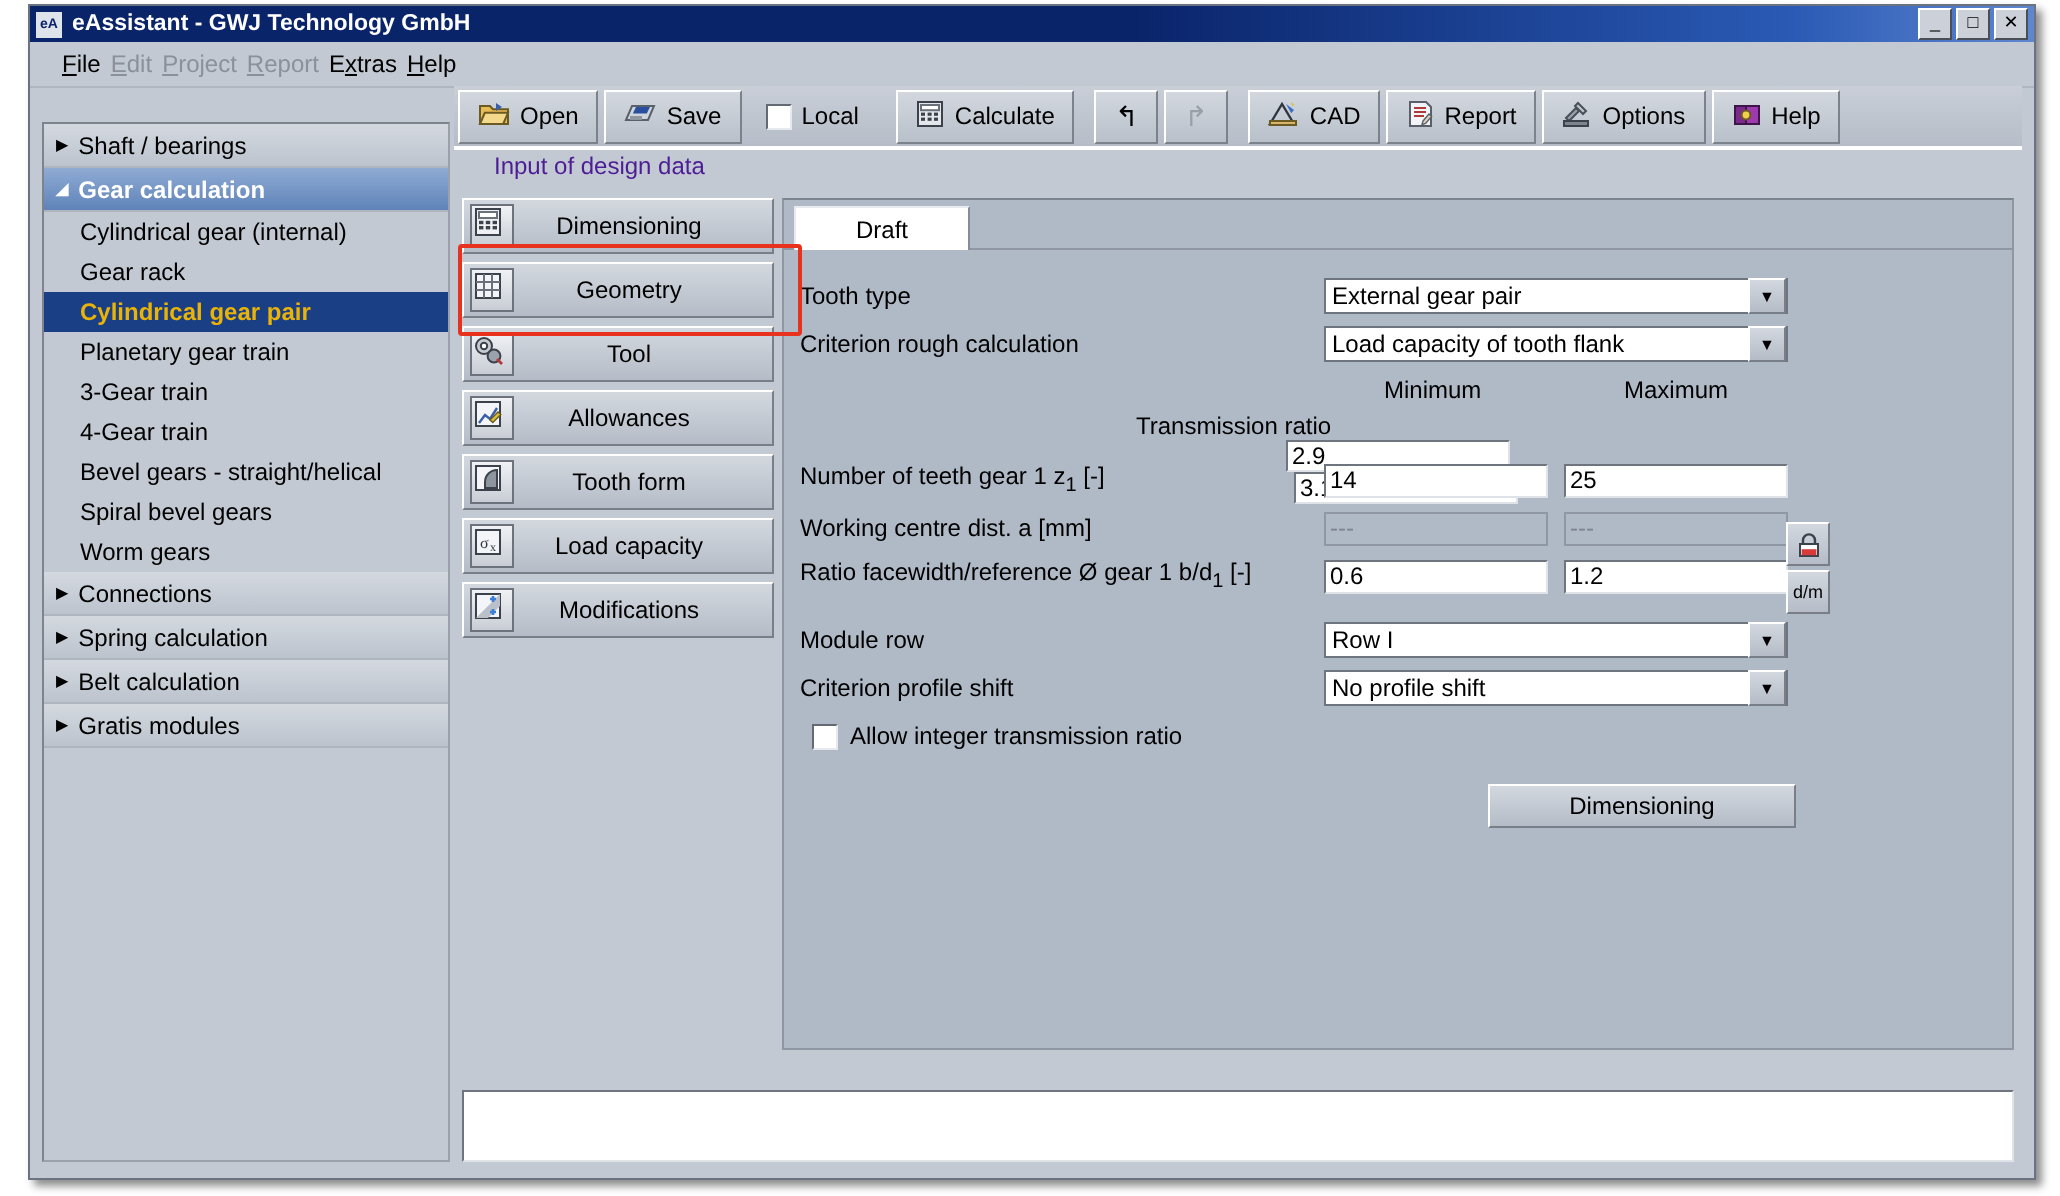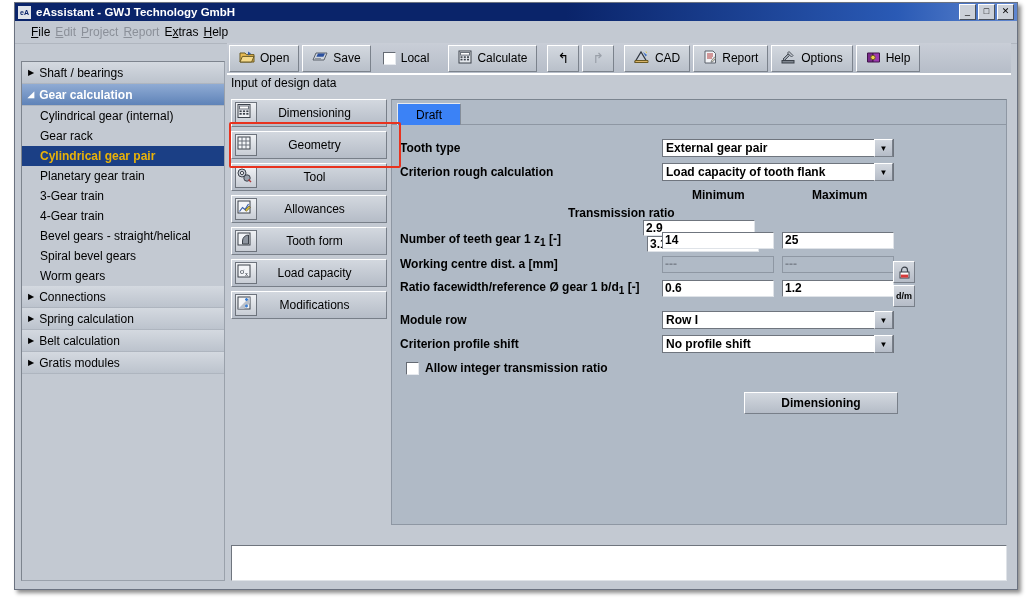--- a/index.html
+++ b/index.html
@@ -46,42 +46,42 @@
            border-bottom:2px solid #fff;}
   .tbtn{height:25px;display:flex;align-items:center;gap:5px;padding:0 9px;font-size:12px;
         background:linear-gradient(to bottom,#d3d8df,#b9c0ca);
         border:1px solid #fff;border-right-color:#7b828c;border-bottom-color:#7b828c;}
   .tbtn.flat{background:none;border:none;}
   .tbtn.disabled{color:#9aa0a9;}
   .tsep{width:4px;}
   .chk{width:11px;height:11px;background:#fff;border:1px solid #646a73;
        border-right-color:#e6e9ee;border-bottom-color:#e6e9ee;display:inline-block;}
 
-  .seclabel{position:absolute;left:4px;top:33px;font-size:12px;color:#000000;}
+  .seclabel{position:absolute;left:20px;top:33px;font-size:12px;color:#4c1d95;}
 
   .panel{position:absolute;left:0;top:50px;right:0;bottom:52px;}
 
   .navcol{position:absolute;left:4px;top:6px;width:156px;}
   .navbtn{height:26px;margin-bottom:4px;display:flex;align-items:center;
           background:linear-gradient(to bottom,#d3d8df,#b5bcc7);
           border:1px solid #fff;border-right-color:#787f89;border-bottom-color:#787f89;
           font-size:12px;position:relative;}
   .navbtn .nico{width:20px;height:20px;margin-left:3px;flex:0 0 auto;
                 background:linear-gradient(to bottom,#f0f2f5,#c8cdd5);border:1px solid #6d737c;}
   .navbtn .nlab{flex:1;text-align:center;padding-right:14px;}
 
   .formpanel{position:absolute;left:164px;top:6px;right:4px;bottom:4px;
              background:#b0bac6;border:1px solid #8e97a3;border-top-color:#7b848f;}
 
   .tabrow{height:24px;position:relative;border-bottom:1px solid #8e97a3;}
-  .tab{position:absolute;left:5px;top:3px;height:21px;min-width:46px;padding:0 8px;
+  .tab{position:absolute;left:5px;top:3px;height:21px;min-width:46px;padding:0 20px;
        display:flex;align-items:center;justify-content:center;font-size:12px;
-       background:#3b82f6;border:1px solid #e7eaee;border-right-color:#848d99;border-bottom:none;}
-
-  .form{position:absolute;left:0;top:30px;right:0;bottom:0;font-weight:bold;}
+       background:#ffffff;border:1px solid #e7eaee;border-right-color:#848d99;border-bottom:none;}
+
+  .form{position:absolute;left:0;top:30px;right:0;bottom:0;}
   .frow{position:absolute;left:8px;right:8px;height:20px;display:flex;align-items:center;}
   .flabel{width:262px;font-size:12px;}
   .inp{height:17px;background:#fff;border:1px solid #6f757e;
        border-right-color:#dfe3e8;border-bottom-color:#dfe3e8;
        font-size:12px;padding:0 2px;display:flex;align-items:center;box-sizing:border-box;}
   .inp.dim{background:#b0bac6;color:#7d848f;border-color:#8e97a3;}
   .w-min{width:112px;}
   .w-max{width:112px;margin-left:8px;}
   .combo{width:232px;height:18px;background:#fff;border:1px solid #6f757e;
          display:flex;align-items:center;box-sizing:border-box;}

